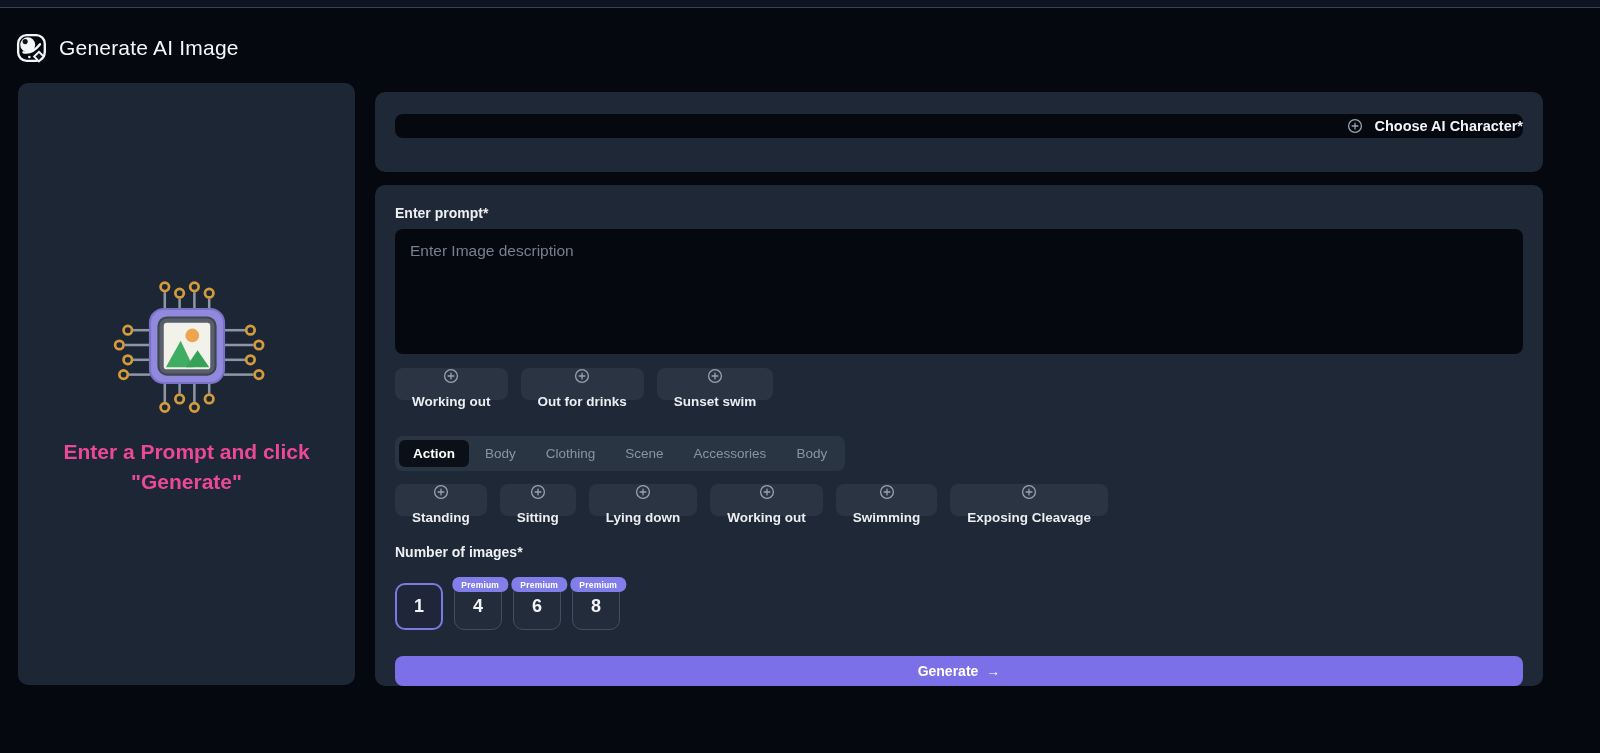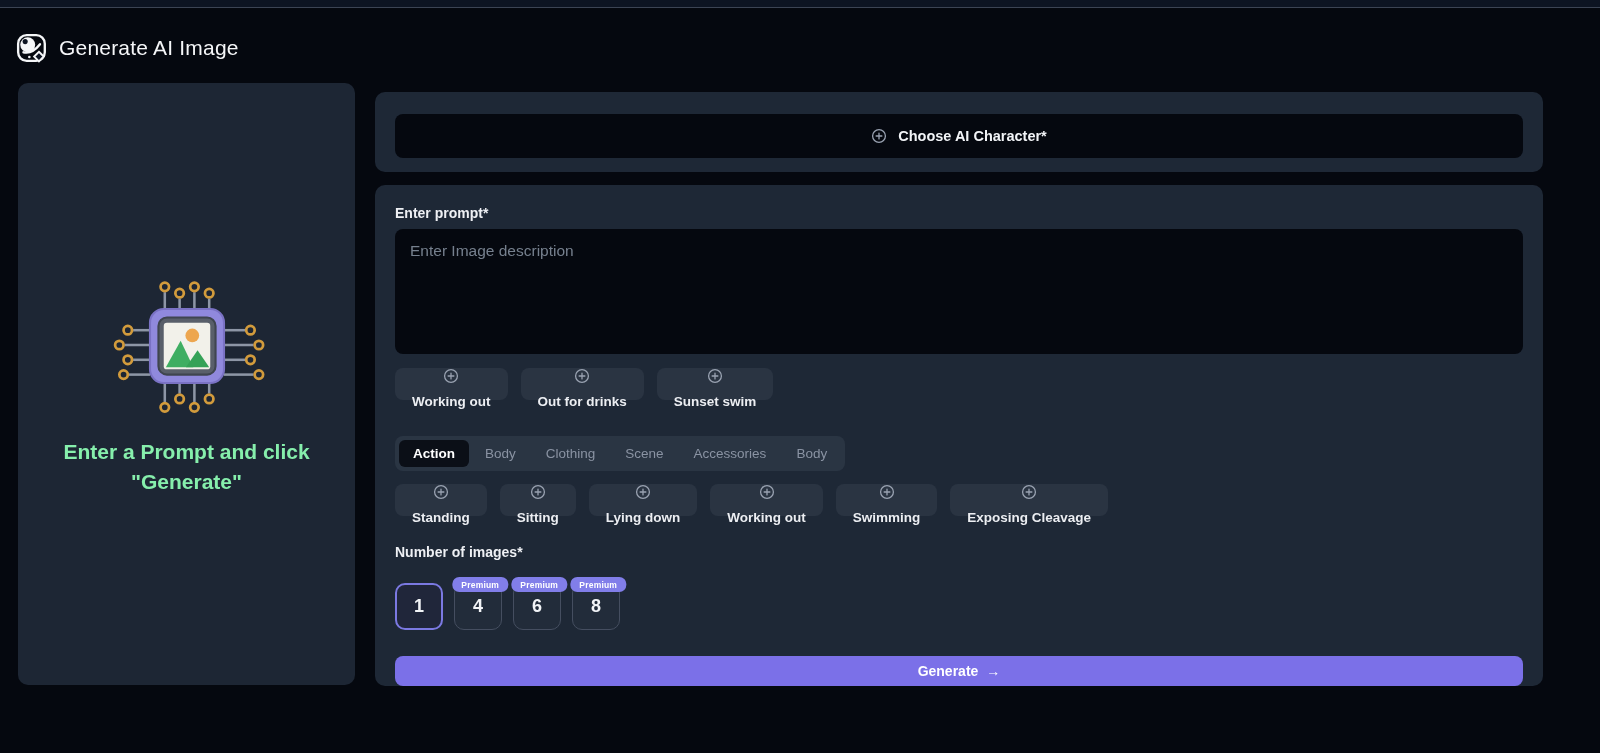--- a/index.html
+++ b/index.html
@@ -21,33 +21,33 @@
   .app-title { font-size: 21px; font-weight: 500; color: #f5f6f8; letter-spacing: .2px; }
 
   
   .left-panel {
     position: absolute; left: 18px; top: 83px; width: 337px; height: 602px;
     background: #1d2634; border-radius: 10px;
     display: flex; flex-direction: column; align-items: center; justify-content: center;
     padding: 0 26px; text-align: center;
   }
   .illustration { width: 180px; height: 148px; margin-bottom: 18px; }
-  .left-message { font-size: 21px; font-weight: bold; line-height: 1.45; color: #86efac; }
+  .left-message { font-size: 21px; font-weight: bold; line-height: 1.45; color: #ec4899; }
 
   
   .panel {
     position: absolute; left: 375px; width: 1168px;
     background: #1e2836; border-radius: 10px;
   }
   .panel.character { top: 92px; height: 80px; padding: 22px 20px; }
   .panel.prompt-form { top: 185px; height: 501px; padding: 20px; }
 
   .character-btn {
-    width: 100%; height: 44px; background: #05080f; border: none; border-radius: 8px;
-    display: flex; align-items: center; justify-content: center; gap: 11px;
+    width: 100%; height: 24px; background: #05080f; border: none; border-radius: 8px;
+    display: flex; align-items: center; justify-content: flex-end; gap: 11px;
     color: #f2f4f7; font-family: "Liberation Sans", sans-serif;
     font-size: 14.5px; font-weight: bold; cursor: pointer;
   }
 
   .field-label { font-size: 14px; font-weight: bold; color: #eef0f4; margin-bottom: 8px; }
 
   textarea.prompt-input {
     width: 100%; height: 125px; background: #05080f; border: none; border-radius: 8px;
     padding: 13px 15px; resize: none; outline: none;
     color: #dfe3ea; font-family: "Liberation Sans", sans-serif; font-size: 15.5px;

